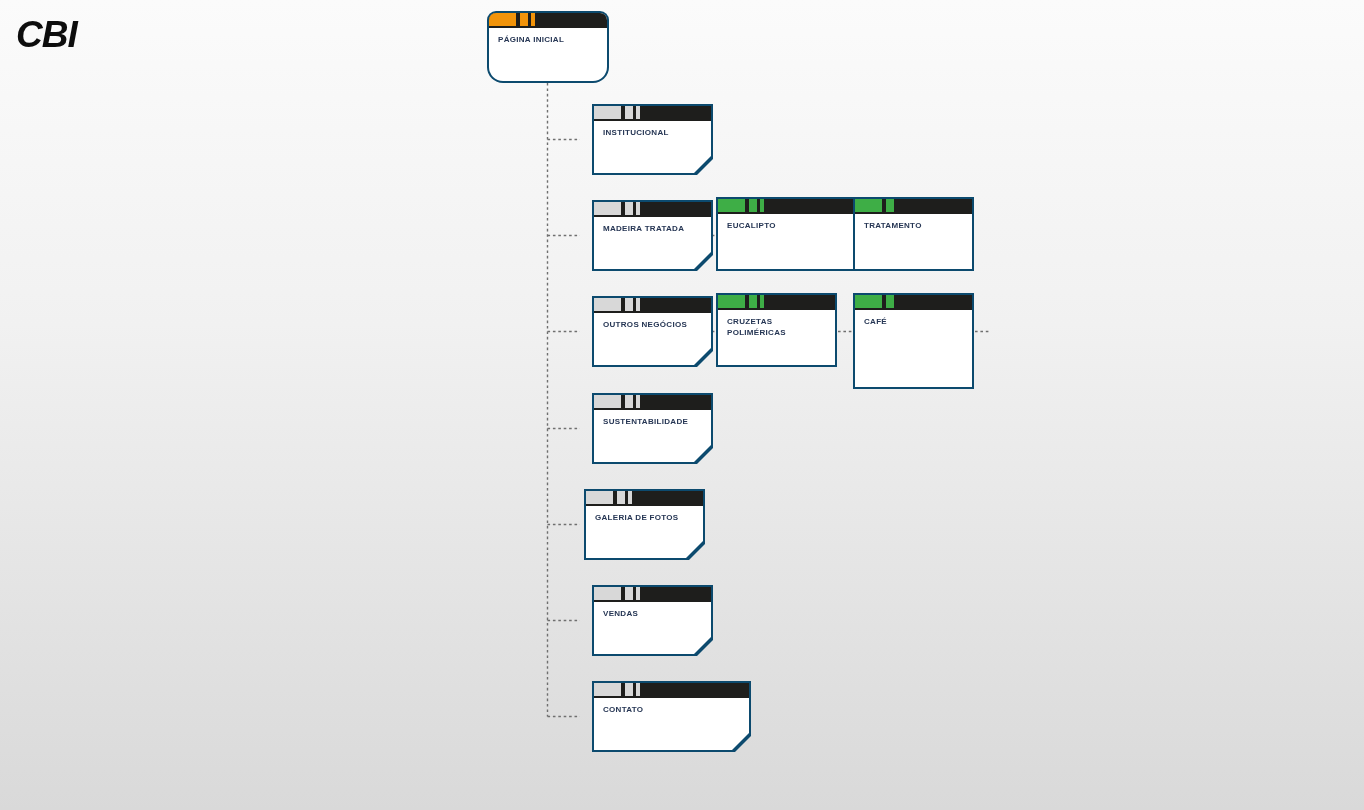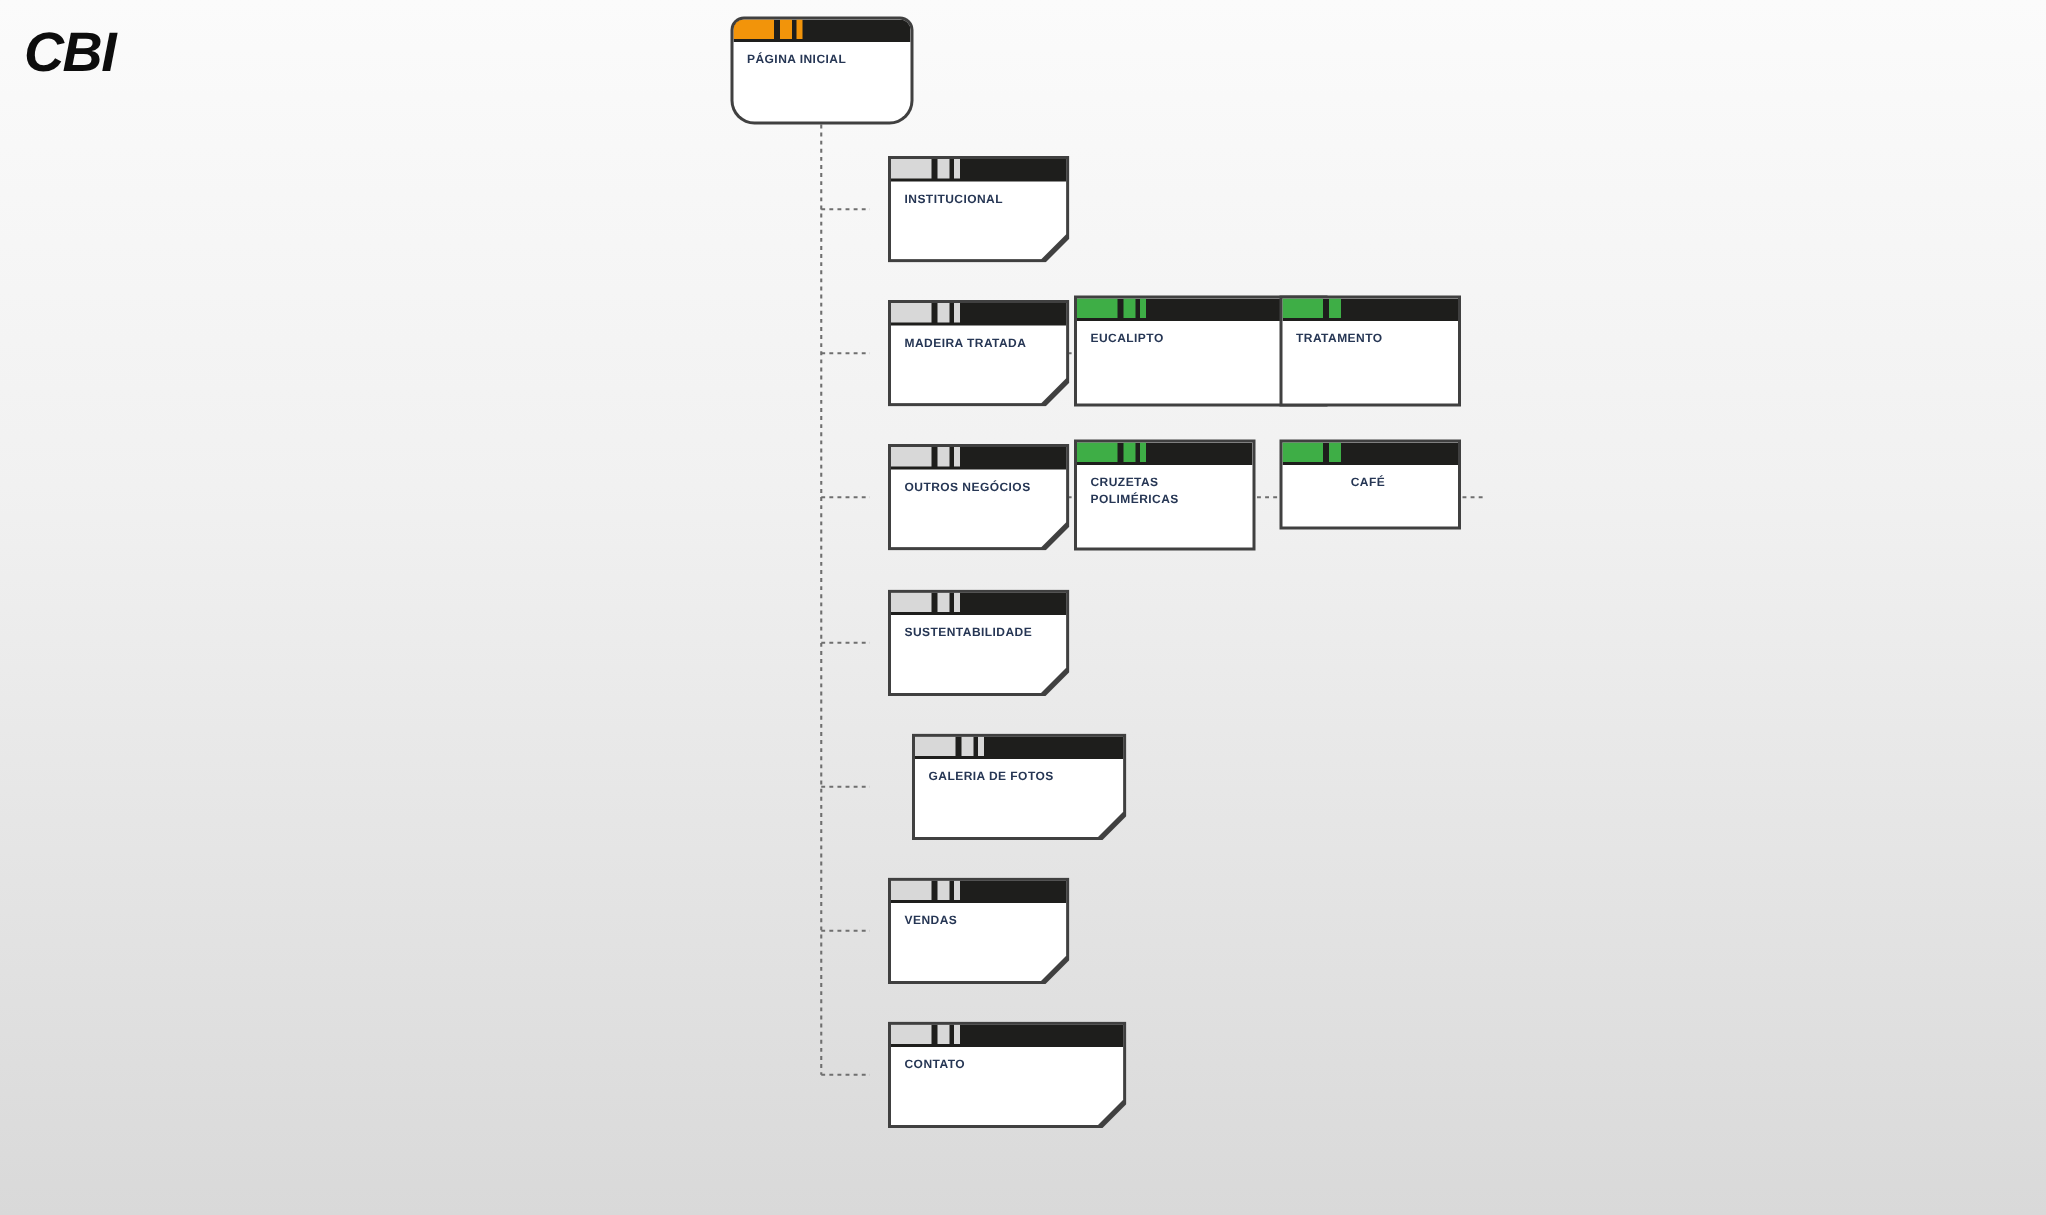--- a/index.html
+++ b/index.html
@@ -12,21 +12,21 @@
   .logo{
     position:absolute;left:16px;top:16px;
     font-family:"Liberation Sans",sans-serif;
     font-style:italic;font-weight:bold;font-size:37px;line-height:1;
     color:#0d0d0d;letter-spacing:-1px;
   }
   svg.connectors{position:absolute;left:0;top:0;pointer-events:none;}
   svg.connectors path{stroke:#6f6f6f;stroke-width:1.4;fill:none;stroke-dasharray:2.6 2.8;}
 
   
-  .node{position:absolute;background:#404040;cursor:pointer;}
+  .node{position:absolute;background:#0c4a6e;cursor:pointer;}
   .node .inner{position:absolute;inset:2px;background:#ffffff;overflow:hidden;}
   .node.rounded{border-radius:9px 9px 16px 16px;}
   .node.rounded .inner{border-radius:7px 7px 14px 14px;}
   .node.dogear{clip-path:polygon(0 0,100% 0,100% calc(100% - 16px),calc(100% - 16px) 100%,0 100%);margin-left:12px;}
   .node.dogear .inner{clip-path:polygon(0 0,100% 0,100% calc(100% - 17px),calc(100% - 17px) 100%,0 100%);}
   .hdr{position:absolute;top:0;left:0;right:0;height:15px;background:#1e1e1c;}
   .blk{position:absolute;top:0;height:13px;}
   .tabw{left:0;width:27px;}
   .tab1{left:31px;width:8px;}
   .tab2{left:42px;width:4px;}
@@ -132,21 +132,21 @@
     <div class="inner">
       <div class="hdr">
         <i class="blk tabw"></i>
         <i class="blk tab1"></i>
         <i class="blk tab2"></i>
       </div>
       <div class="lbl">CRUZETAS POLIMÉRICAS</div>
     </div>
   </div>
 
-  <div class="node green one-stripe" style="left:853px;top:293px;width:121px;height:60px;text-align:center;">
+  <div class="node green one-stripe" style="left:853px;top:293px;width:121px;height:96px;">
     <div class="inner">
       <div class="hdr">
         <i class="blk tabw"></i>
         <i class="blk tab1"></i>
 
       </div>
       <div class="lbl">CAFÉ</div>
     </div>
   </div>
 
@@ -155,21 +155,21 @@
     <div class="inner">
       <div class="hdr">
         <i class="blk tabw"></i>
         <i class="blk tab1"></i>
         <i class="blk tab2"></i>
       </div>
       <div class="lbl">SUSTENTABILIDADE</div>
     </div>
   </div>
 
-  <div class="node dogear gray" style="left:596px;top:489px;width:143px;height:71px;">
+  <div class="node dogear gray" style="left:572px;top:489px;width:121px;height:71px;">
     <div class="inner">
       <div class="hdr">
         <i class="blk tabw"></i>
         <i class="blk tab1"></i>
         <i class="blk tab2"></i>
       </div>
       <div class="lbl">GALERIA DE FOTOS</div>
     </div>
   </div>
 

